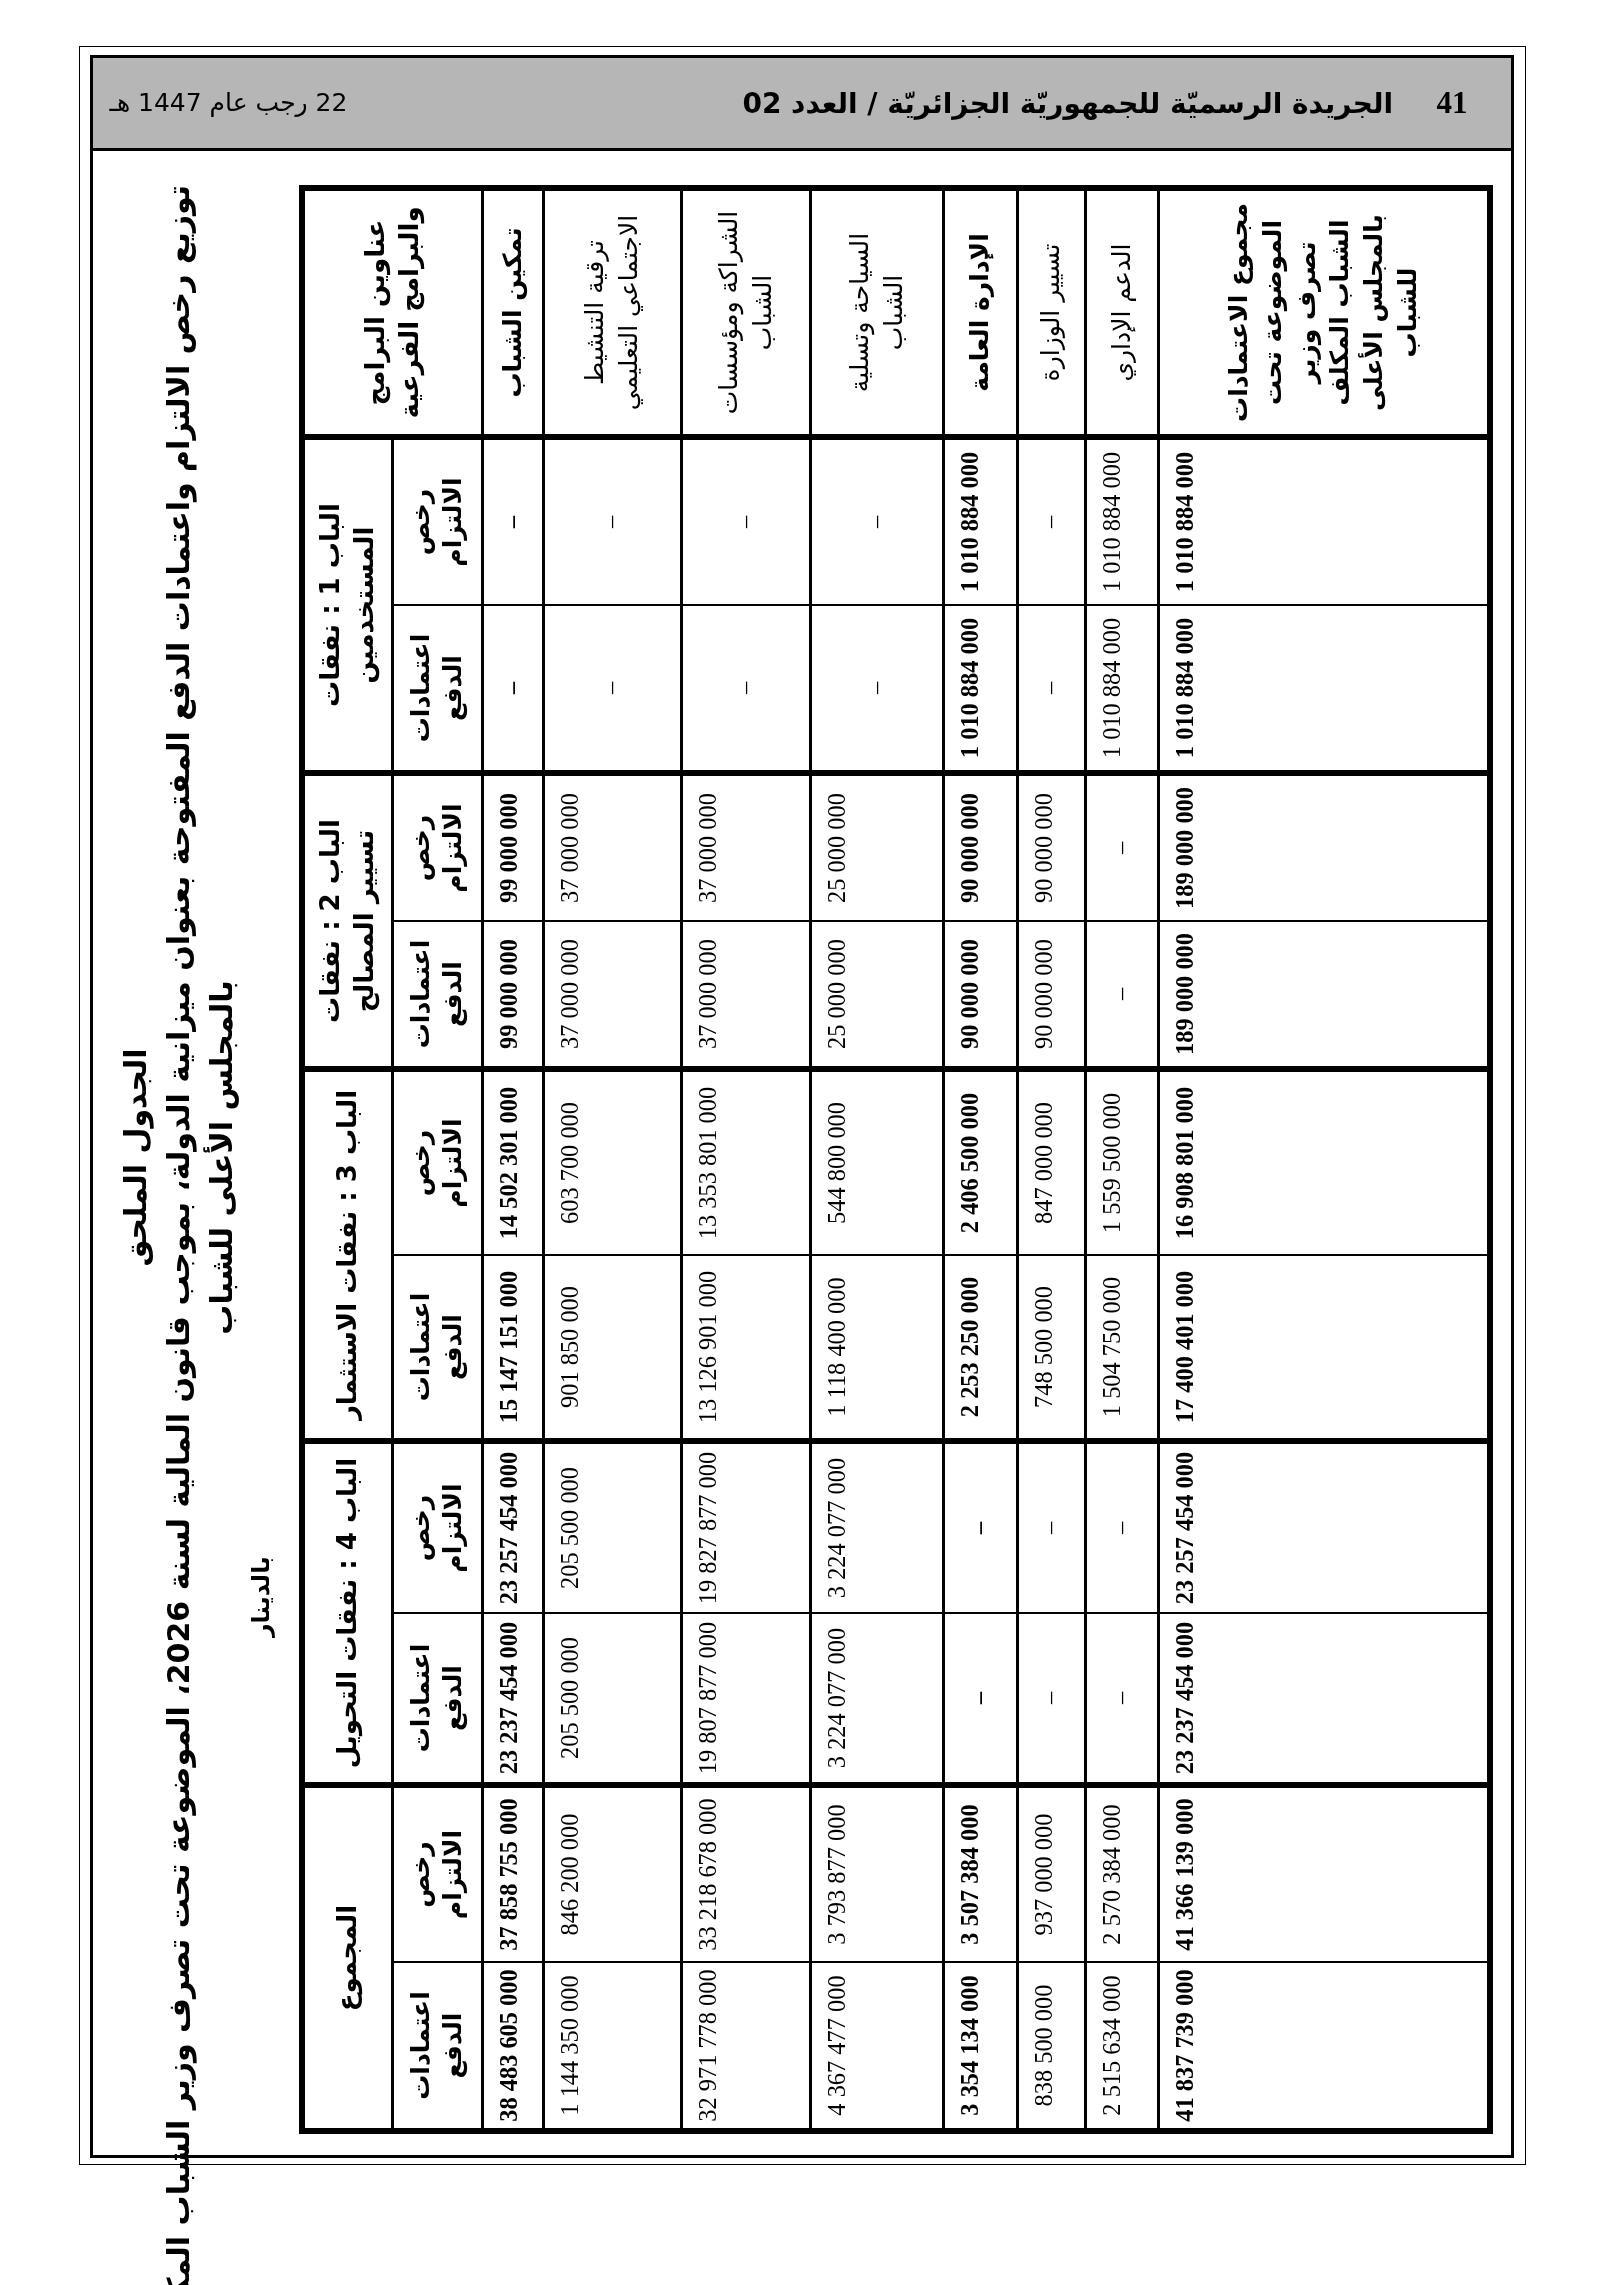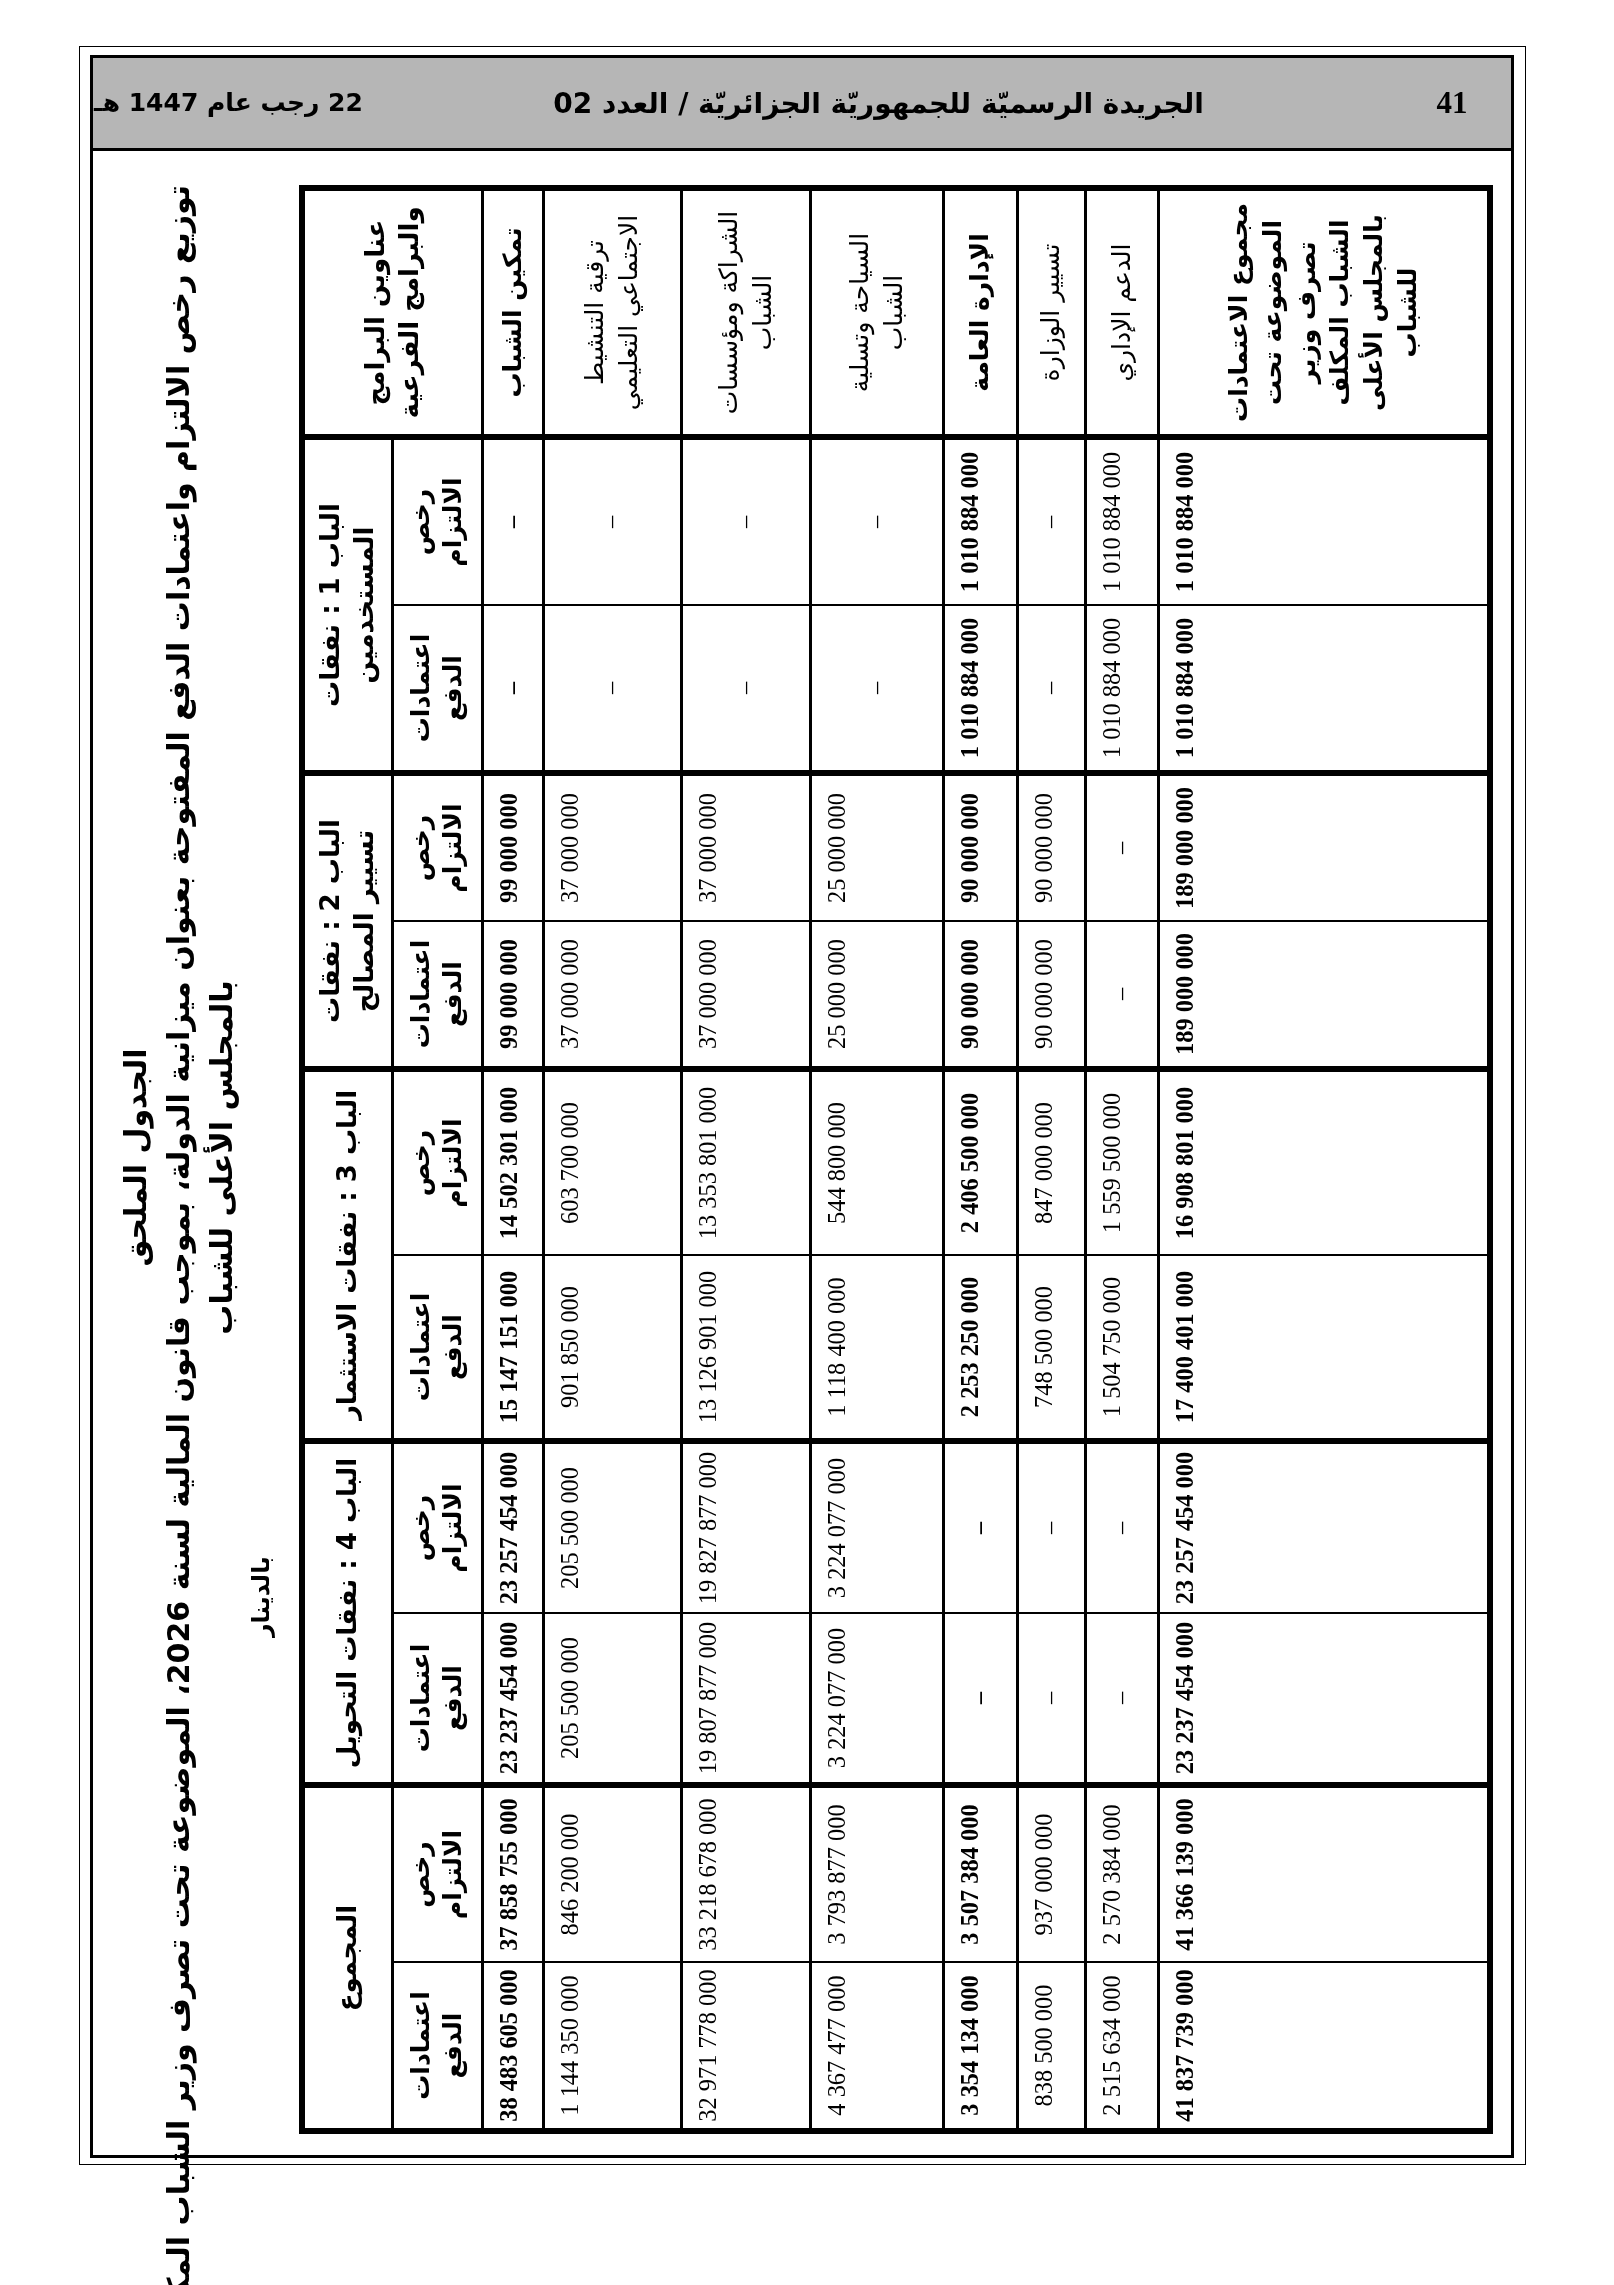--- a/index.html
+++ b/index.html
@@ -20,24 +20,24 @@
   .band{
     position:absolute;left:0;top:0;width:100%;height:90px;
     border-bottom:3.6px solid #000;
     display:flex;align-items:center;
   }
   .band .pagenum{
     width:118px;text-align:center;font-family:"Liberation Serif", serif;
     font-weight:bold;font-size:31px;
   }
   .band .jtitle{
-    flex:1;text-align:center;font-weight:bold;font-size:28px;
+    flex:1;text-align:right;font-weight:bold;font-size:28px;
   }
   .band .dates{
-    width:271px;text-align:center;font-weight:bold;font-size:25px;line-height:1.5;
+    width:271px;text-align:center;font-weight:normal;font-size:25px;line-height:1.5;
   }
   
   .rotated{
     position:absolute;left:109px;top:2130px;width:1945px;height:1380px;
     transform:rotate(-90deg);transform-origin:0 0;direction:rtl;
   }
   .annex-head{height:190px;}
   .annex-head .t{
     text-align:center;font-weight:bold;font-size:30px;line-height:43px;
     white-space:nowrap;

